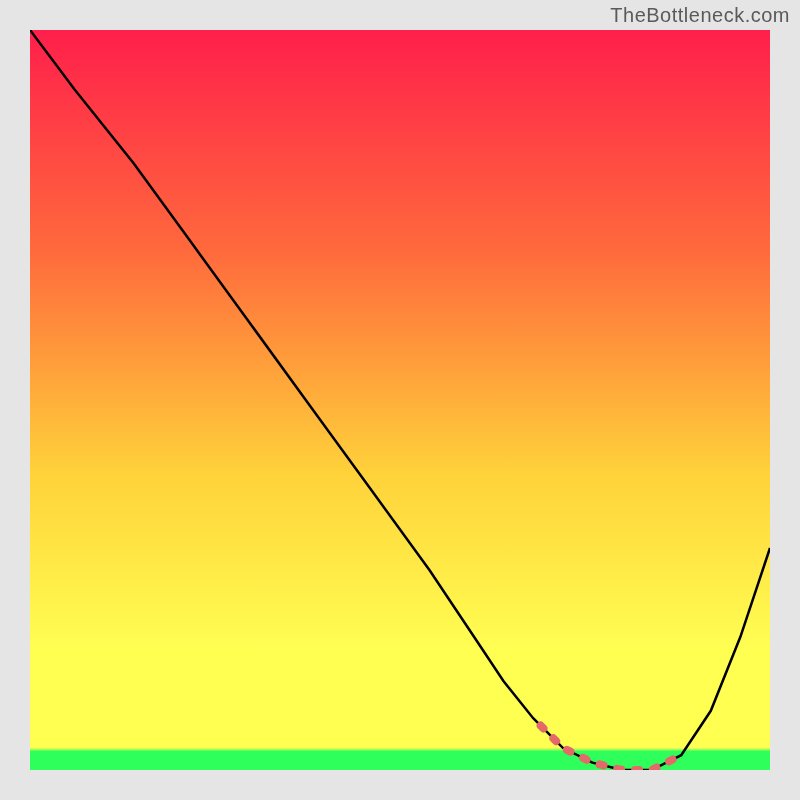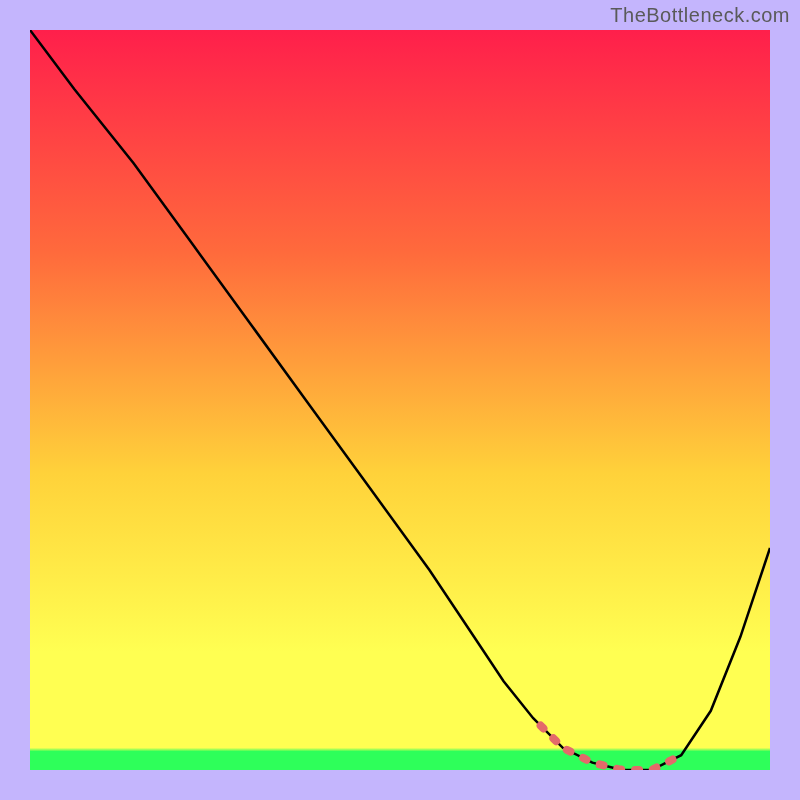--- a/index.html
+++ b/index.html
@@ -7,21 +7,21 @@
     padding: 0;
     width: 800px;
     height: 800px;
     background: #000;
     font-family: Arial, Helvetica, sans-serif;
   }
   .frame {
     position: relative;
     width: 800px;
     height: 800px;
-    background: #c4b5fd;
+    background: #e5e5e5;
   }
   .watermark {
     position: absolute;
     top: 4px;
     right: 10px;
     color: #5a5a5a;
     font-size: 20px;
     font-weight: 500;
     letter-spacing: 0.5px;
     z-index: 10;

